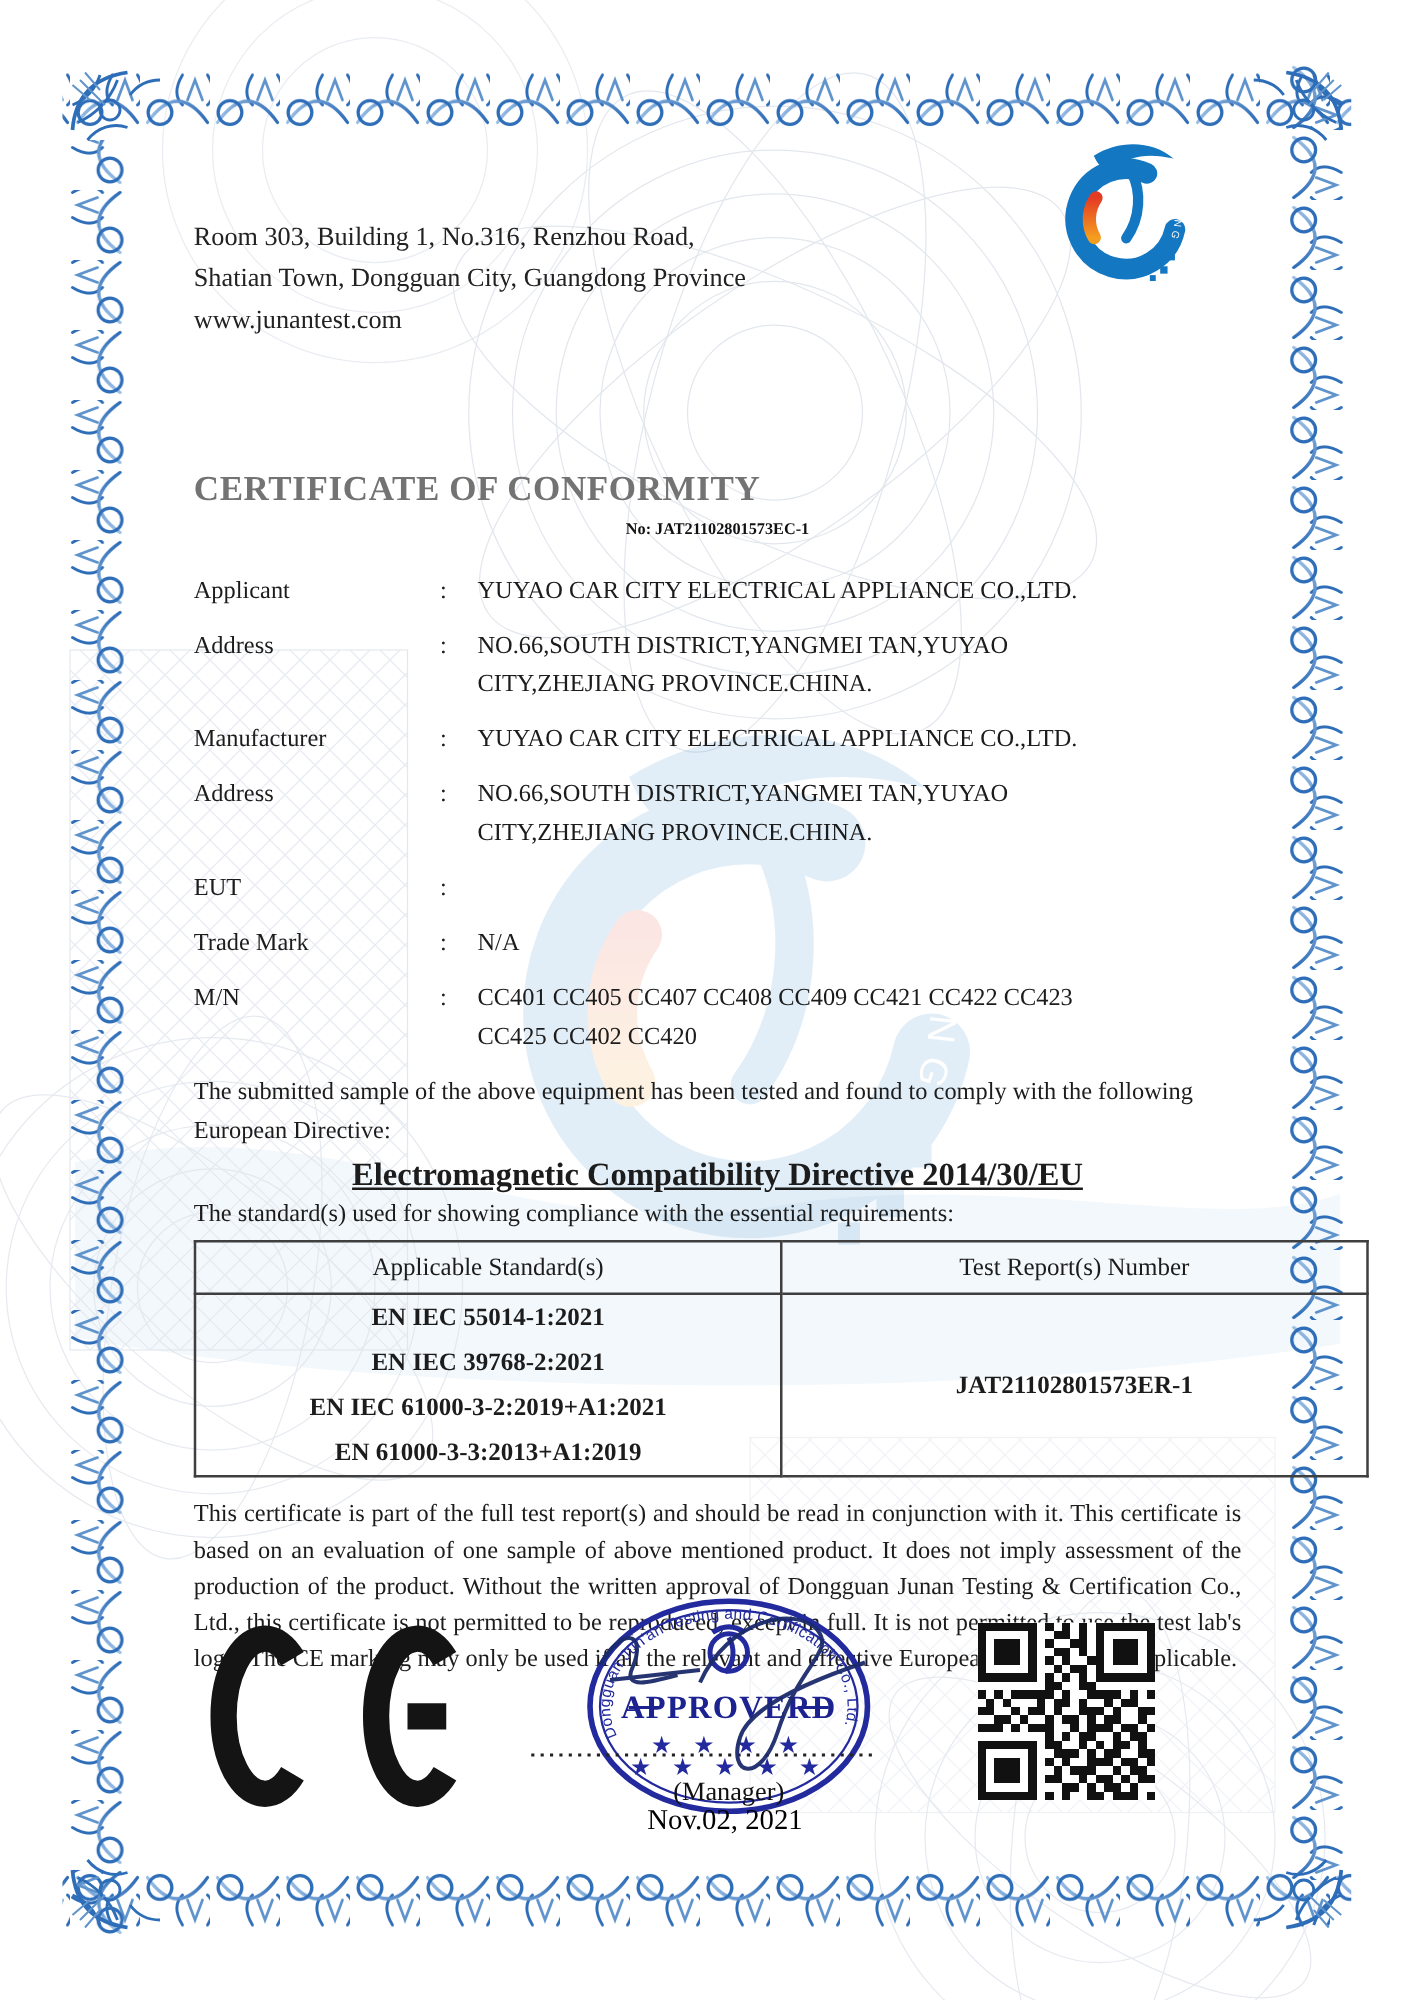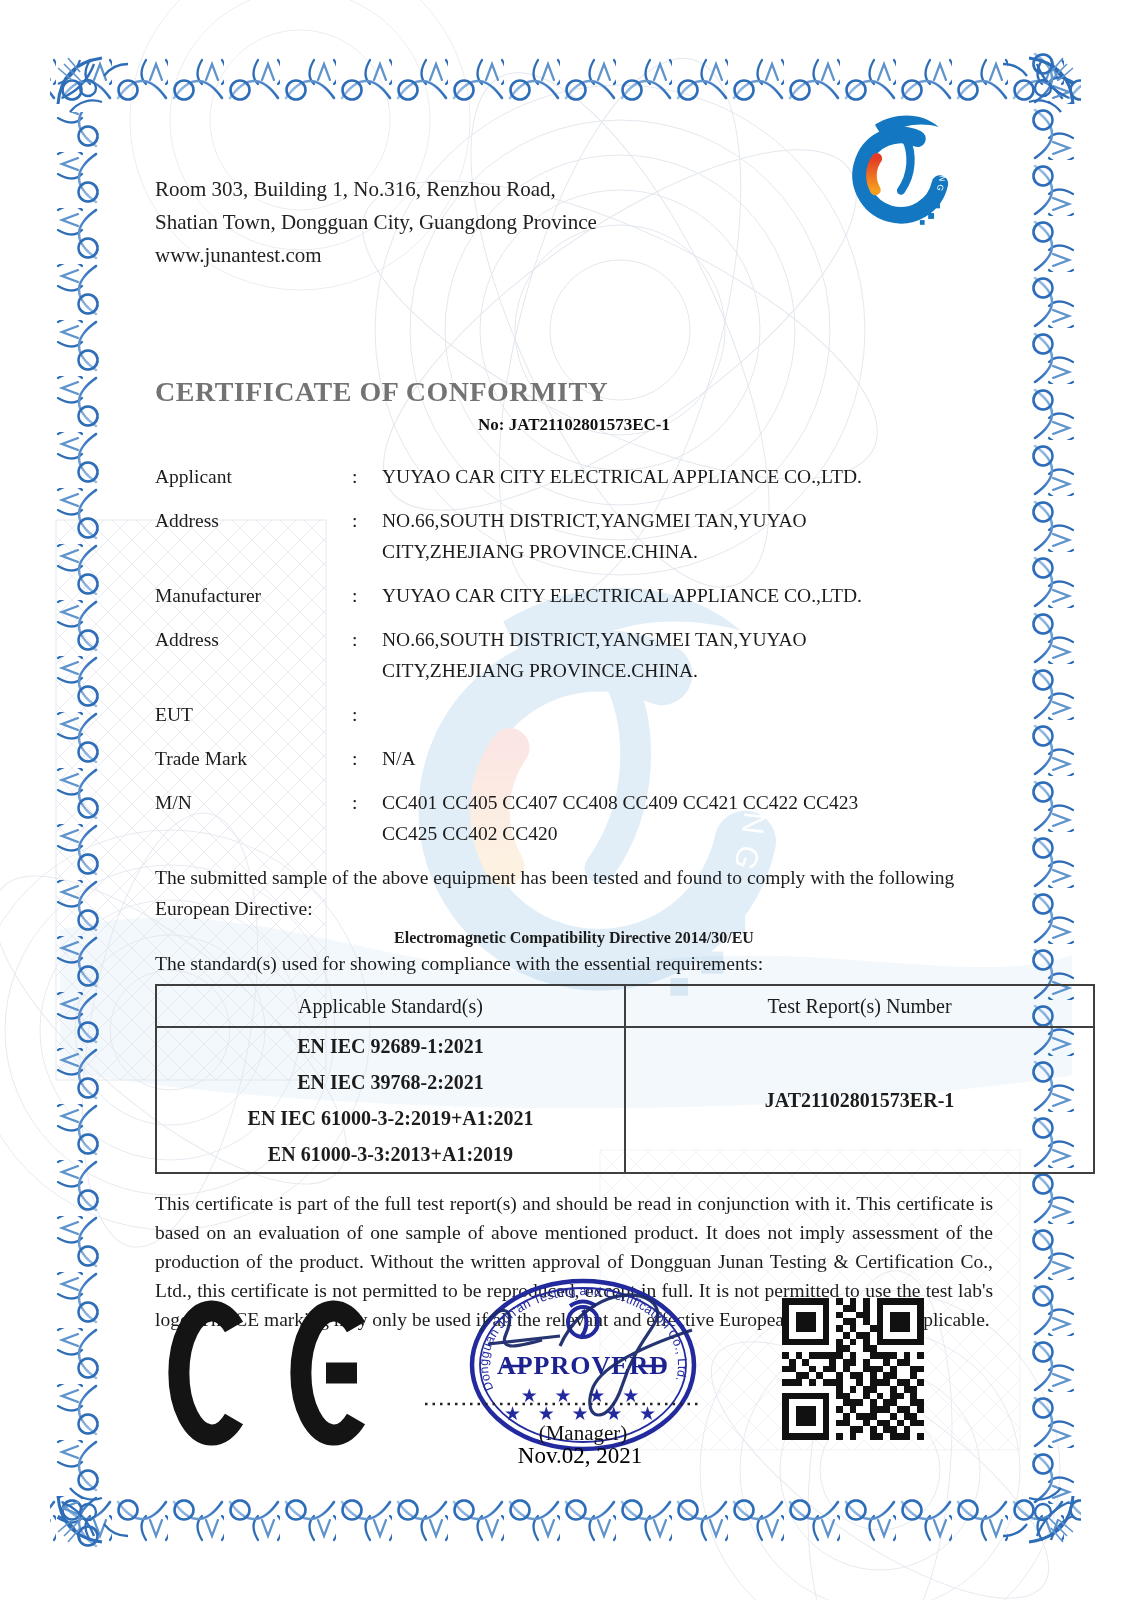--- a/index.html
+++ b/index.html
@@ -2,28 +2,28 @@
 <html><head>
 <meta charset="utf-8">
 <style>
   html,body{margin:0;padding:0;background:#fff;}
   .page{position:relative;width:1131px;height:1600px;background:#ffffff;overflow:hidden;
         font-family:"Liberation Serif","DejaVu Serif",serif;color:#1c1c1c;}
   .bg{position:absolute;left:0;top:0;z-index:0;}
   .content{position:absolute;left:155px;top:140px;width:838px;z-index:2;margin-top:33px;}
   .addr div{font-size:21px;line-height:33px;color:#222;}
   .doc-title{margin-top:104px;text-align:left;font-size:28px;font-weight:700;letter-spacing:0.5px;color:#737373;}
-  .cert-no{margin-top:7px;text-align:center;font-size:17px;font-weight:700;color:#111;}
+  .cert-no{margin-top:7px;text-align:center;font-size:13px;font-weight:700;color:#111;}
   .fields{margin-top:26px;}
   .frow{display:flex;margin-bottom:13px;font-size:19.5px;line-height:31px;}
   .flabel{width:197px;flex:0 0 197px;}
   .fcolon{width:30px;flex:0 0 30px;}
   .fvalue{flex:1;max-width:590px;}
   .para{font-size:19.5px;line-height:31px;margin-top:2px;}
-  .directive{font-size:16px;font-weight:700;text-align:center;margin:5px 0 3px 0;}
+  .directive{font-size:26px;font-weight:700;text-align:center;margin:5px 0 3px 0;text-decoration:underline;}
   .std-intro{font-size:19.5px;line-height:28px;}
   table.std{border-collapse:collapse;width:940px;margin-top:6px;}
   table.std th,table.std td{border:2px solid #3f3f3f;padding:0;}
   table.std th{font-weight:400;font-size:20px;height:40px;text-align:center;}
   td.stds{width:50%;padding:2px 0 6px 0;}
   td.stds div{font-weight:700;font-size:20px;line-height:36px;text-align:center;}
   td.rep{font-weight:700;font-size:20px;text-align:center;}
   .disclaimer{margin-top:15px;font-size:19.5px;line-height:29px;text-align:justify;}
   .footer-el{position:absolute;z-index:3;}
   .date{position:absolute;z-index:4;left:480px;top:1443px;width:200px;text-align:center;
@@ -217,21 +217,21 @@
     <table class="std">
       <thead>
         <tr>
           <th>Applicable Standard(s)</th>
           <th>Test Report(s) Number</th>
         </tr>
       </thead>
       <tbody>
         <tr>
           <td class="stds">
-            <div>EN IEC 92689-1:2021</div>
+            <div>EN IEC 55014-1:2021</div>
             <div>EN IEC 39768-2:2021</div>
             <div>EN IEC 61000-3-2:2019+A1:2021</div>
             <div>EN 61000-3-3:2013+A1:2019</div>
           </td>
           <td class="rep">JAT21102801573ER-1</td>
         </tr>
       </tbody>
     </table>
 
     <div class="disclaimer">This certificate is part of the full test report(s) and should be read in conjunction with it. This certificate is based on an evaluation of one sample of above mentioned product. It does not imply assessment of the production of the product. Without the written approval of Dongguan Junan Testing &amp; Certification Co., Ltd., this certificate is not permitted to be reproduced, except in full. It is not permitted to use the test lab's logo. The CE marking may only be used if all the relevant and effective European Directive are applicable.</div>

